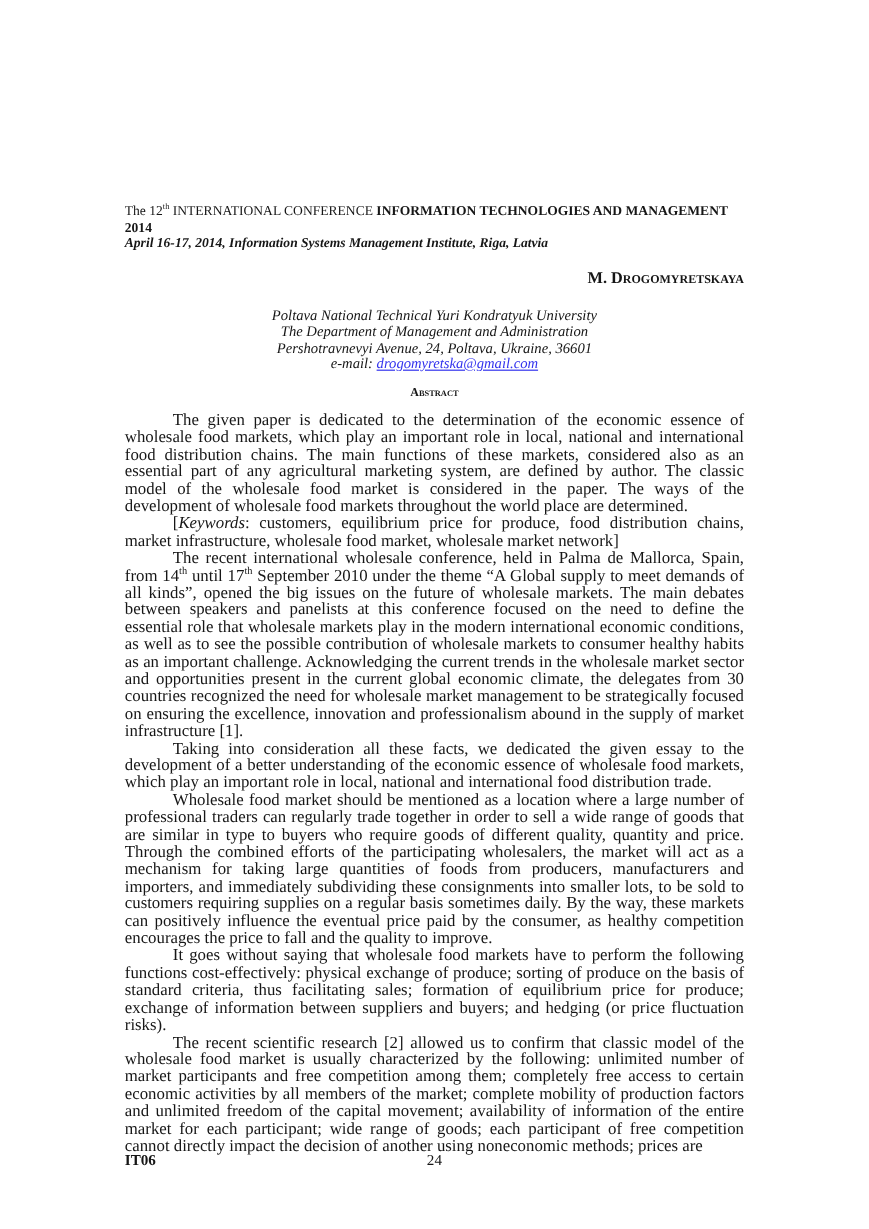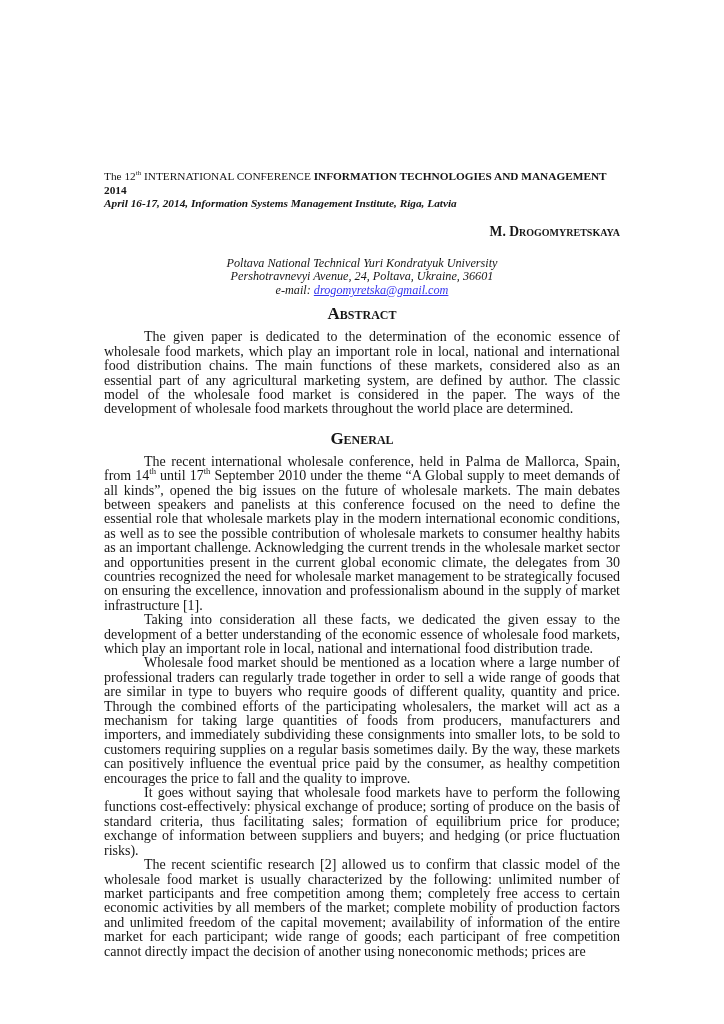--- a/index.html
+++ b/index.html
@@ -62,21 +62,21 @@
   .email-link {
     color: var(--link-color, #3333ee);
     text-decoration: underline;
     cursor: pointer;
   }
   
   .section-heading {
     text-align: center;
     font-weight: bold;
     font-variant: small-caps;
-    font-size: 17px;
+    font-size: 10px;
     line-height: 15px;
     margin-top: 9px;
     margin-bottom: 9px;
   }
   .section-heading.general-gap {
     margin-top: 14px;
   }
   
   .body-text p {
     margin: 0;
@@ -118,35 +118,40 @@
     <div class="conf-header">
       <div><span>The 12</span><span class="seg-sup">th</span><span> INTERNATIONAL CONFERENCE </span><span class="seg-b">INFORMATION TECHNOLOGIES AND MANAGEMENT 2014</span></div>
       <div><span class="seg-bi">April 16-17, 2014, Information Systems Management Institute, Riga, Latvia</span></div>
     </div>
 
 
     <div class="author-name">M. Drogomyretskaya</div>
 
     <div class="affiliation">
       <div>Poltava National Technical Yuri Kondratyuk University</div>
+      <div>The Department of Management and Administration</div>
       <div>Pershotravnevyi Avenue, 24, Poltava, Ukraine, 36601</div>
       <div><span>e-mail: </span><a class="email-link">drogomyretska@gmail.com</a></div>
     </div>
 
     <div class="section-heading">Abstract</div>
 
     <div class="body-text">
       <p>The given paper is dedicated to the determination of the economic essence of wholesale food markets, which play an important role in local, national and international food distribution chains. The main functions of these markets, considered also as an essential part of any agricultural marketing system, are defined by author. The classic model of the wholesale food market is considered in the paper. The ways of the development of wholesale food markets throughout the world place are determined.</p>
+      <p><span>[</span><span class="seg-i">Keywords</span><span>: customers, equilibrium price for produce, food distribution chains, market infrastructure, wholesale food market, wholesale market network]</span></p>
     </div>
 
-    <div class="section-heading general-gap">General</div>
 
     <div class="body-text">
       <p><span>The recent international wholesale conference, held in Palma de Mallorca, Spain, from 14</span><span class="seg-sup">th</span><span> until 17</span><span class="seg-sup">th</span><span> September 2010 under the theme “A Global supply to meet demands of all kinds”, opened the big issues on the future of wholesale markets. The main debates between speakers and panelists at this conference focused on the need to define the essential role that wholesale markets play in the modern international economic conditions, as well as to see the possible contribution of wholesale markets to consumer healthy habits as an important challenge. Acknowledging the current trends in the wholesale market sector and opportunities present in the current global economic climate, the delegates from 30 countries recognized the need for wholesale market management to be strategically focused on ensuring the excellence, innovation and professionalism abound in the supply of market infrastructure [1].</span></p>
       <p><span>Taking into consideration all these facts, we dedicated the given essay to the development of a better understanding of the economic essence of wholesale food markets, which play an important role in local, national and international food distribution trade.</span></p>
       <p><span>Wholesale food market should be mentioned as a location where a large number of professional traders can regularly trade together in order to sell a wide range of goods that are similar in type to buyers who require goods of different quality, quantity and price. Through the combined efforts of the participating wholesalers, the market will act as a mechanism for taking large quantities of foods from producers, manufacturers and importers, and immediately subdividing these consignments into smaller lots, to be sold to customers requiring supplies on a regular basis sometimes daily. By the way, these markets can positively influence the eventual price paid by the consumer, as healthy competition encourages the price to fall and the quality to improve.</span></p>
       <p><span>It goes without saying that wholesale food markets have to perform the following functions cost-effectively: physical exchange of produce; sorting of produce on the basis of standard criteria, thus facilitating sales; formation of equilibrium price for produce; exchange of information between suppliers and buyers; and hedging (or price fluctuation risks).</span></p>
       <p><span>The recent scientific research [2] allowed us to confirm that classic model of the wholesale food market is usually characterized by the following: unlimited number of market participants and free competition among them; completely free access to certain economic activities by all members of the market; complete mobility of production factors and unlimited freedom of the capital movement; availability of information of the entire market for each participant; wide range of goods; each participant of free competition cannot directly impact the decision of another using noneconomic methods; prices are</span></p>
     </div>
 
   </div>
 
+  <div class="footer">
+    <span class="footer-left">IT06</span>
+    <span class="footer-page">24</span>
+  </div>
 </div>
 
 </body></html>

